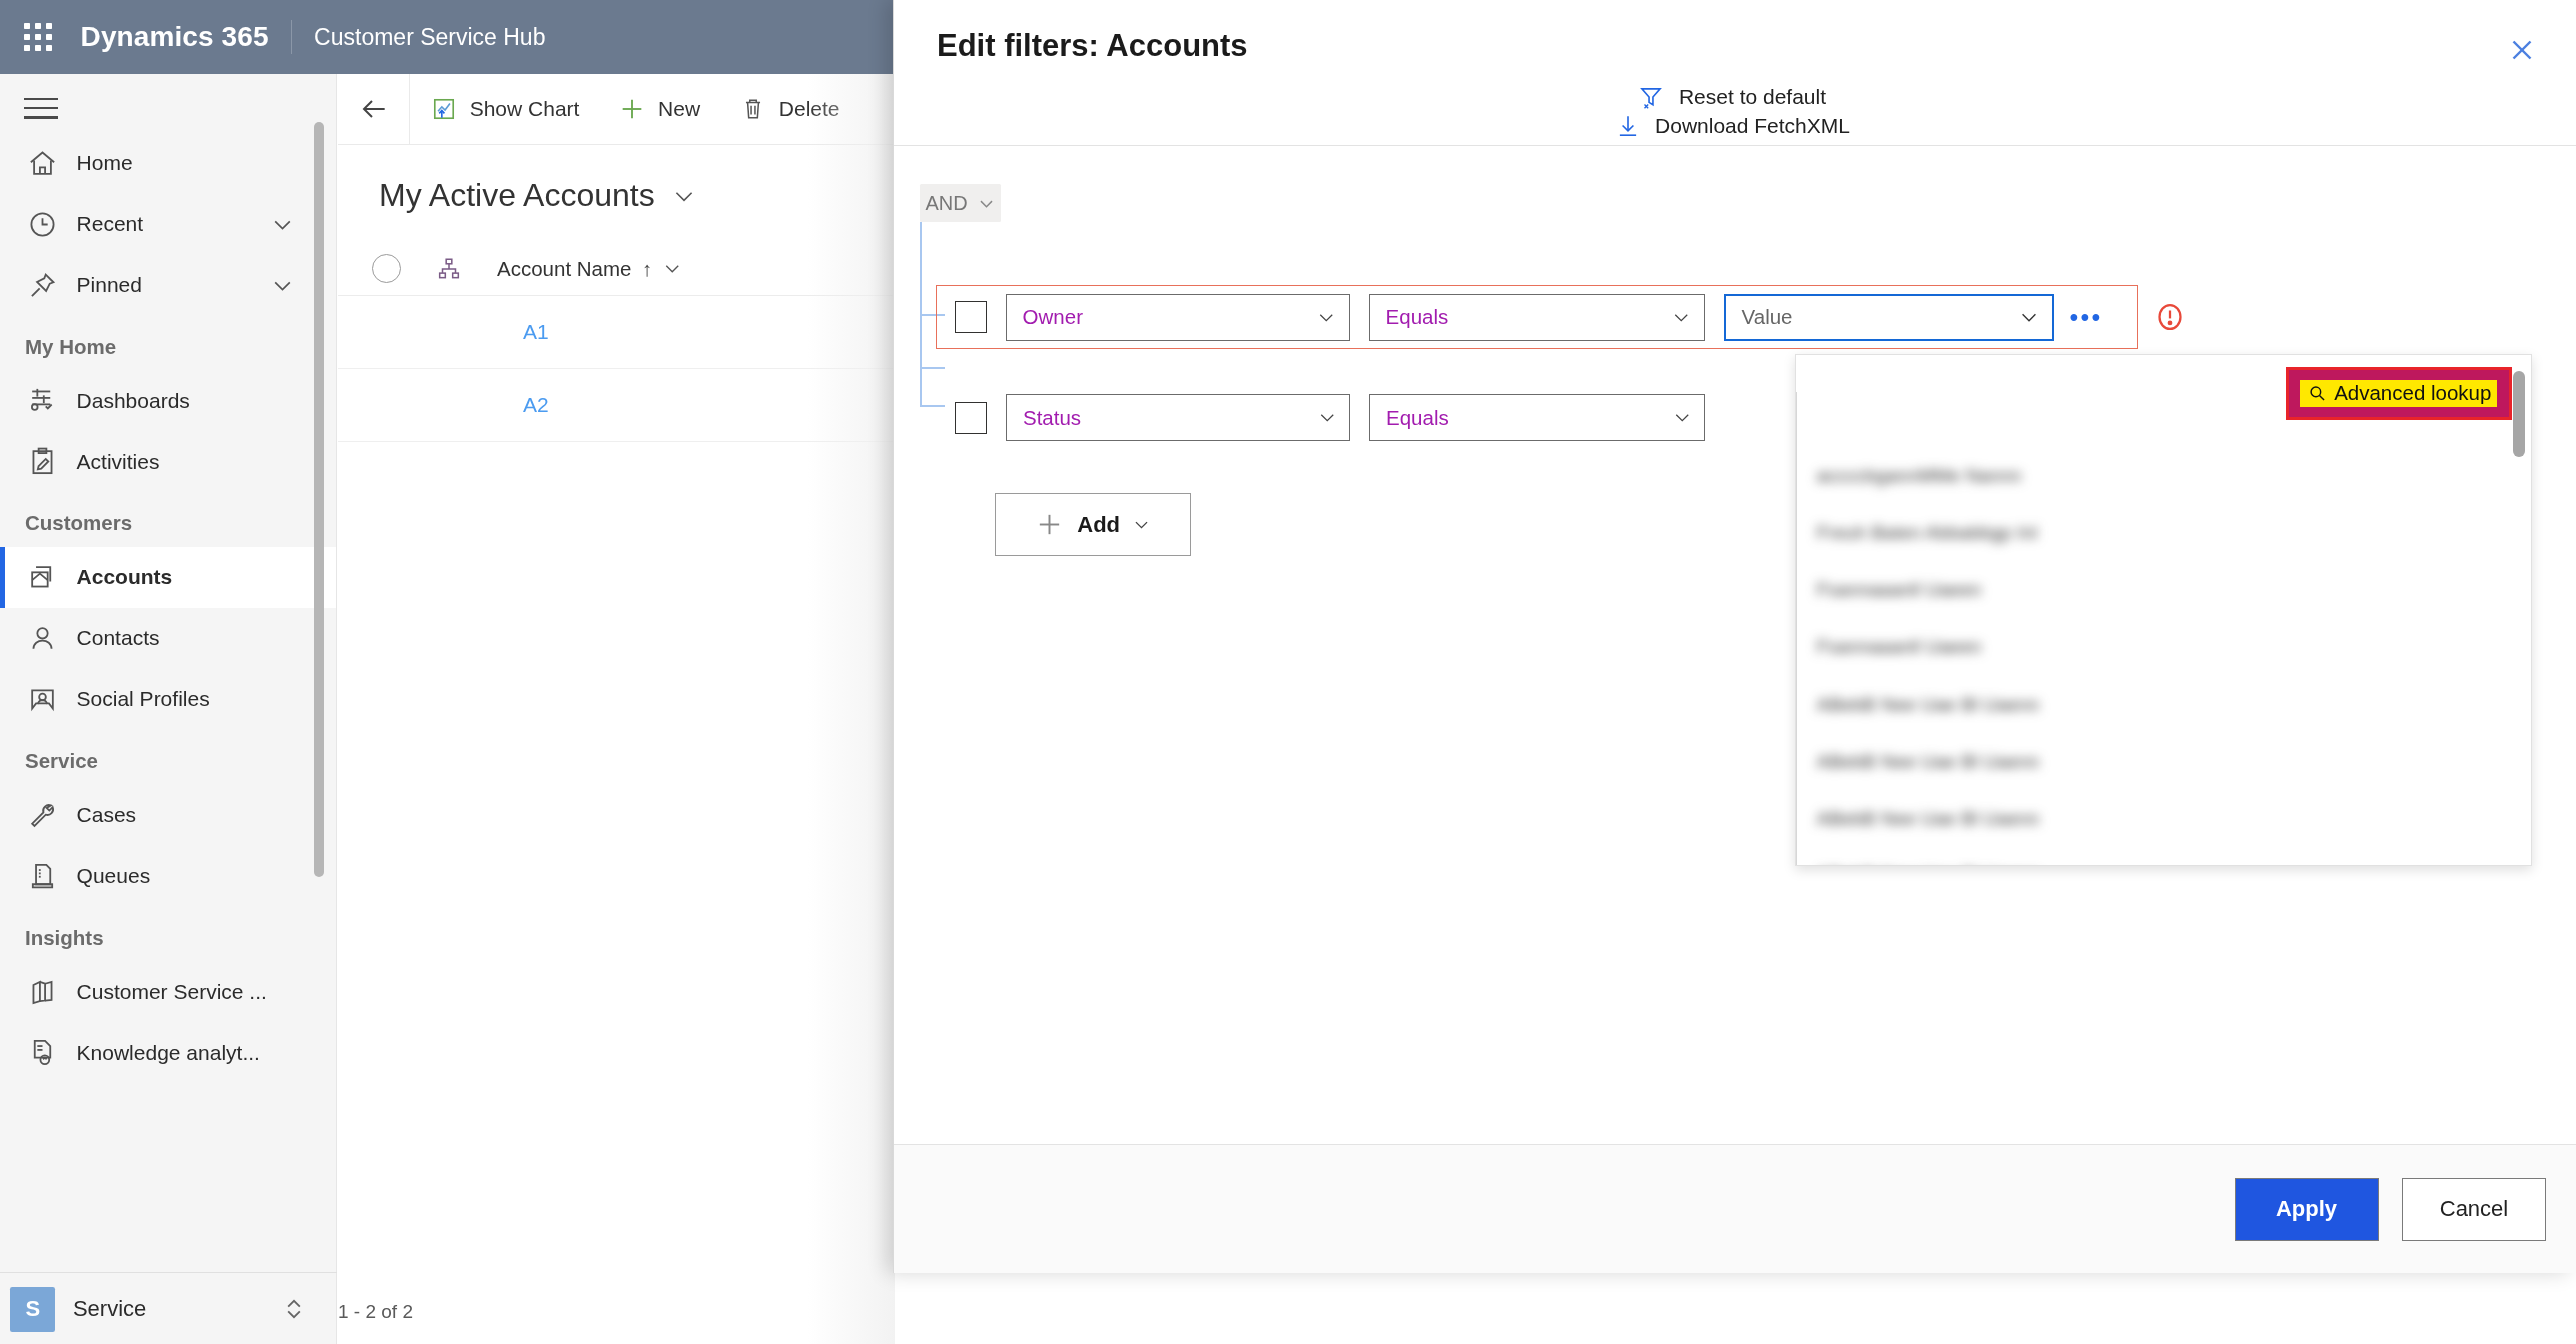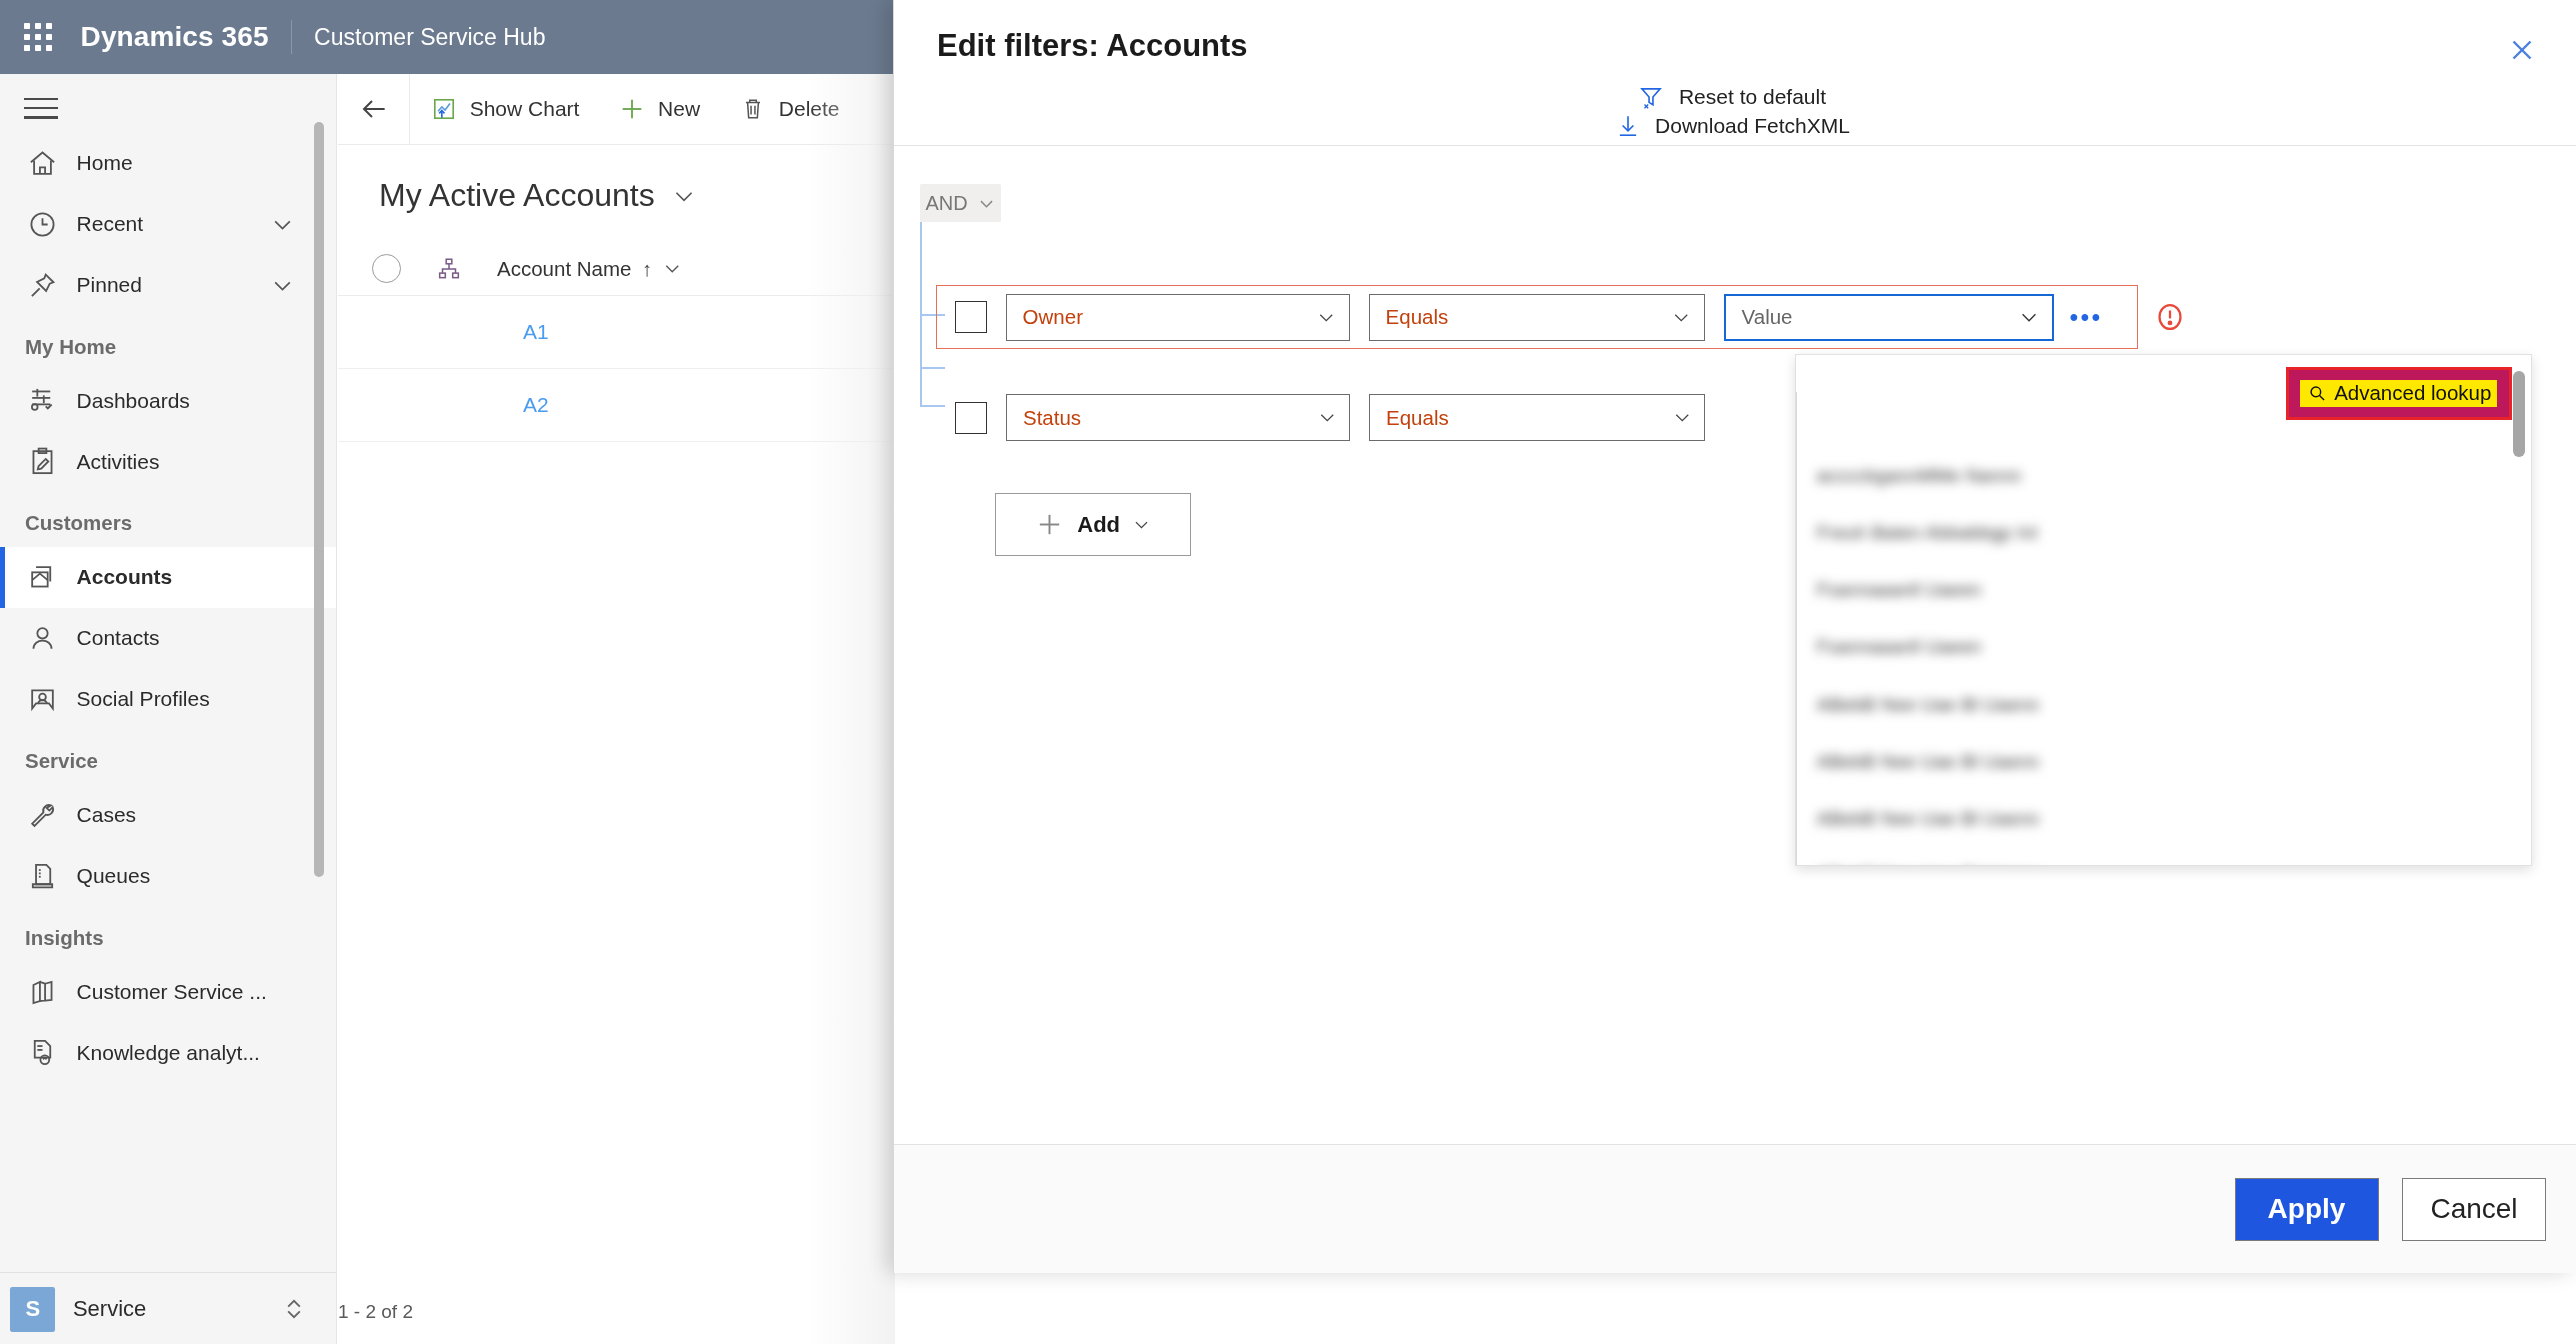--- a/index.html
+++ b/index.html
@@ -121,21 +121,21 @@
   .row.row1 { left:42px; top:138px; width:1202px; height:64px; border:1.5px solid #e8705a; }
   .row.row1 .inner { display:flex; align-items:center; padding-left:17.6px; }
   .row.row2 { left:42px; top:239px; }
   .row.row2 .inner { display:flex; align-items:center; padding-left:19px; }
 
   .chk { width:32px; height:32px; border:1.5px solid #323130; background:#fff; cursor:pointer; }
   .sel {
     height:47px; border:0.7px solid #6b6b6b; background:#fff; display:flex; align-items:center;
     padding:0 11.7px 0 16px; margin-left:19px; cursor:pointer;
   }
-  .sel .val { font-size:20.5px; color:#c2410c; white-space:nowrap; }
+  .sel .val { font-size:20.5px; color:#a21caf; white-space:nowrap; }
   .sel .cv { margin-left:auto; color:#444; font-size:16px; }
   .sel.w-field { width:344px; }
   .sel.w-op { width:336px; }
   .sel.w-val { width:330px; border:2.2px solid #1468d6; }
   .ellipsis { margin-left:16px; color:#2266e3; font-size:25px; letter-spacing:2.2px; cursor:pointer; }
   .errico { margin-left:51px; width:34px; height:34px; color:#e8705a; display:flex;
     align-items:center; justify-content:center; }
 
   .addbtn {
     position:absolute; left:101px; top:346px; width:196px; height:63px;
@@ -171,21 +171,21 @@
     position:absolute; left:-1.5px; top:37px; width:2.2px; height:475px; background:#d7d7d7;
   }
 
   
   .dlg-footer {
     position:absolute; left:0; bottom:0; width:1683px; height:129px;
     border-top:0.7px solid #e3e3e3; background:#fafafa; display:flex; align-items:center;
     justify-content:flex-end; padding-right:31px;
   }
   .btn { height:63px; min-width:144px; display:flex; align-items:center; justify-content:center;
-    font-size:28px; cursor:pointer; }
+    font-size:22px; cursor:pointer; }
   .btn-primary { background:#1f56e0; color:#fff; font-weight:600; border:0.7px solid #7a7a7a; }
   .btn-secondary { background:#fff; color:#222; border:0.7px solid #7a7a7a; margin-left:23.5px; }
 
   svg { display:block; }
 </style>
 </head>
 <body>
 
 <div id="root">
 

